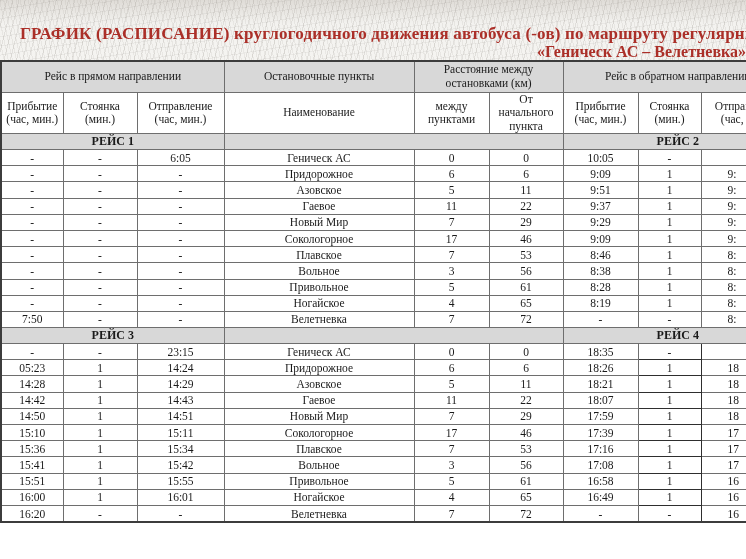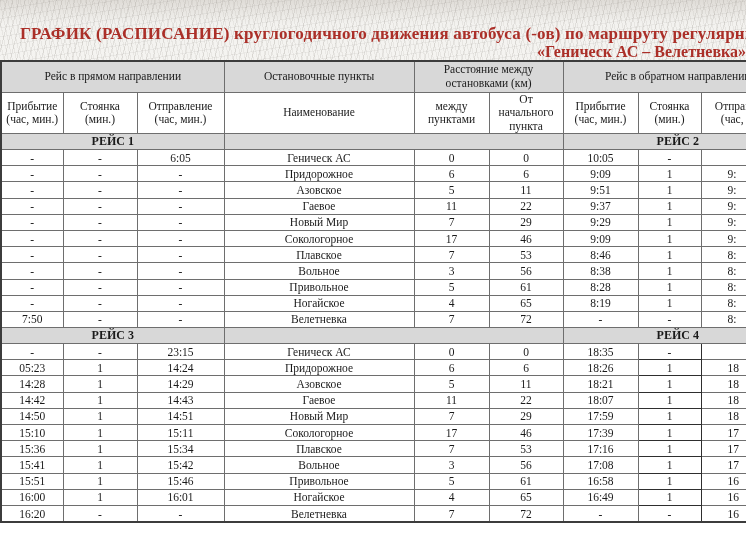--- a/index.html
+++ b/index.html
@@ -346,21 +346,21 @@
             <td class="data-cell">Вольное</td>
             <td class="data-cell">3</td>
             <td class="data-cell">56</td>
             <td class="data-cell">17:08</td>
             <td class="data-cell boxed">1</td>
             <td class="data-cell partial">17</td>
           </tr>
           <tr>
             <td class="data-cell">15:51</td>
             <td class="data-cell">1</td>
-            <td class="data-cell">15:46</td>
+            <td class="data-cell">15:55</td>
             <td class="data-cell">Привольное</td>
             <td class="data-cell">5</td>
             <td class="data-cell">61</td>
             <td class="data-cell">16:58</td>
             <td class="data-cell boxed">1</td>
             <td class="data-cell partial">16</td>
           </tr>
           <tr>
             <td class="data-cell">16:00</td>
             <td class="data-cell">1</td>

